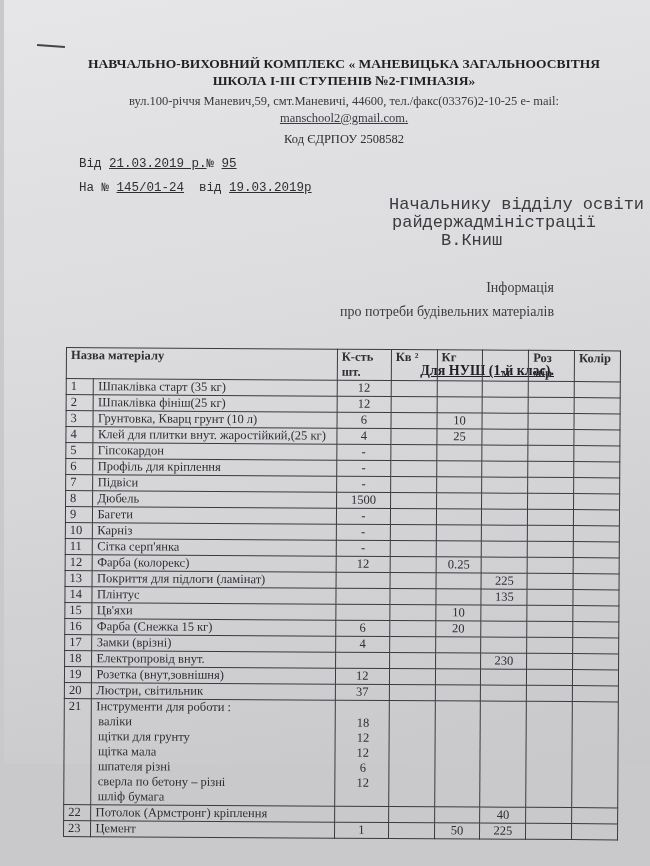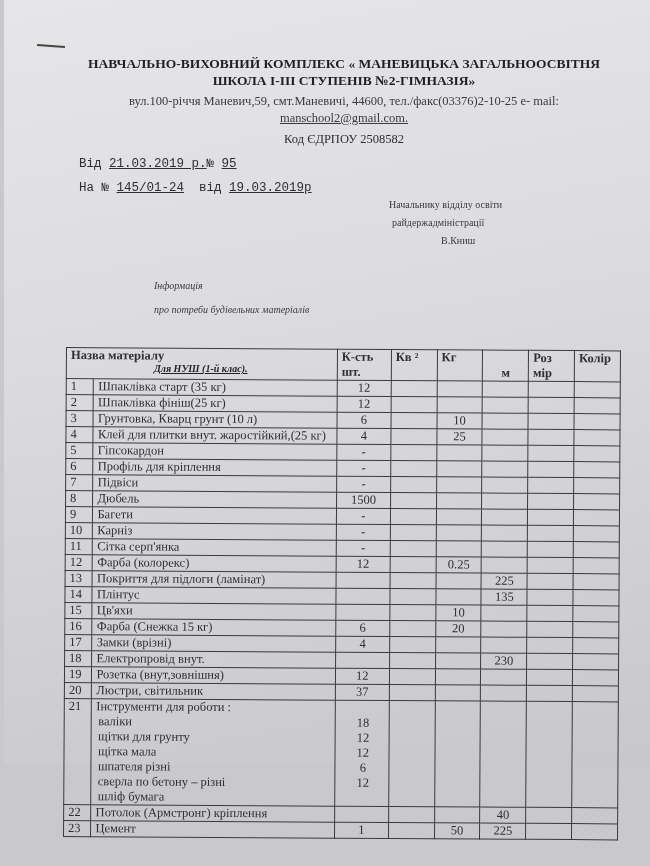--- a/index.html
+++ b/index.html
@@ -13,22 +13,22 @@
     position: absolute; left: 4px; top: 0; width: 646px; height: 764px;
     background: linear-gradient(170deg, #e6e6e8 0%, #dcdcde 40%, #d2d2d5 70%, #c8c8cb 100%);
   }
   .dash { position: absolute; left: 33px; top: 45px; width: 28px; height: 2px; background: #444; transform: rotate(4deg); }
   .org { position: absolute; top: 55px; left: 60px; width: 560px; text-align: center; font-weight: bold; font-size: 13.5px; line-height: 17px; color: #1f1f24; }
   .addr { position: absolute; top: 93px; left: 60px; width: 560px; text-align: center; font-size: 12.5px; line-height: 17px; color: #3a3a40; }
   .addr .mail { text-decoration: underline; }
   .code { position: absolute; top: 132px; left: 60px; width: 560px; text-align: center; font-size: 12.5px; color: #2e2e33; }
   .ref { position: absolute; left: 75px; font-size: 12.5px; color: #2e2e33; font-family: Liberation Mono, monospace; }
   .ref u { text-decoration: underline; }
-  .to { position: absolute; left: 385px; font-size: 10px; color: #3a3a40; line-height: 18px; }
-  .center { position: absolute; left: 150px; width: 400px; text-align: left; font-size: 10px; color: #3a3a40; font-style: italic; }
+  .to { position: absolute; left: 385px; font-size: 17px; color: #3a3a40; line-height: 18px; font-family: Liberation Mono, monospace; }
+  .center { position: absolute; left: 150px; width: 400px; text-align: right; font-size: 14px; color: #3a3a40; }
   .center.bold { font-weight: bold; text-decoration: underline; color: #1f1f24; margin-top: 36px; }
   table.mat {
     position: absolute; left: 62px; top: 347px; width: 555px;
     border-collapse: collapse; font-size: 12.5px; color: #2e2e33;
     transform: rotate(0.35deg); transform-origin: left top;
   }
   table.mat td, table.mat th { border: 1px solid #3a3a40; padding: 0 4px; vertical-align: top; height: 14px; line-height: 15px; }
   table.mat th { text-align: left; font-weight: bold; height: 30px; }
   td.num { width: 18px; }
   td.name { width: 230px; }

